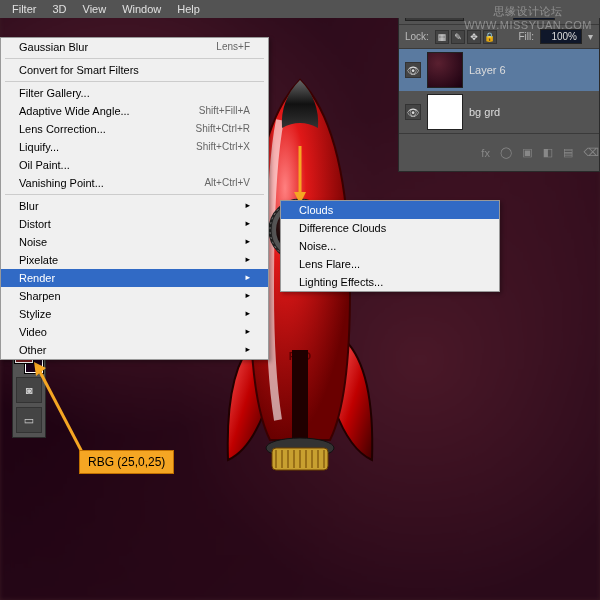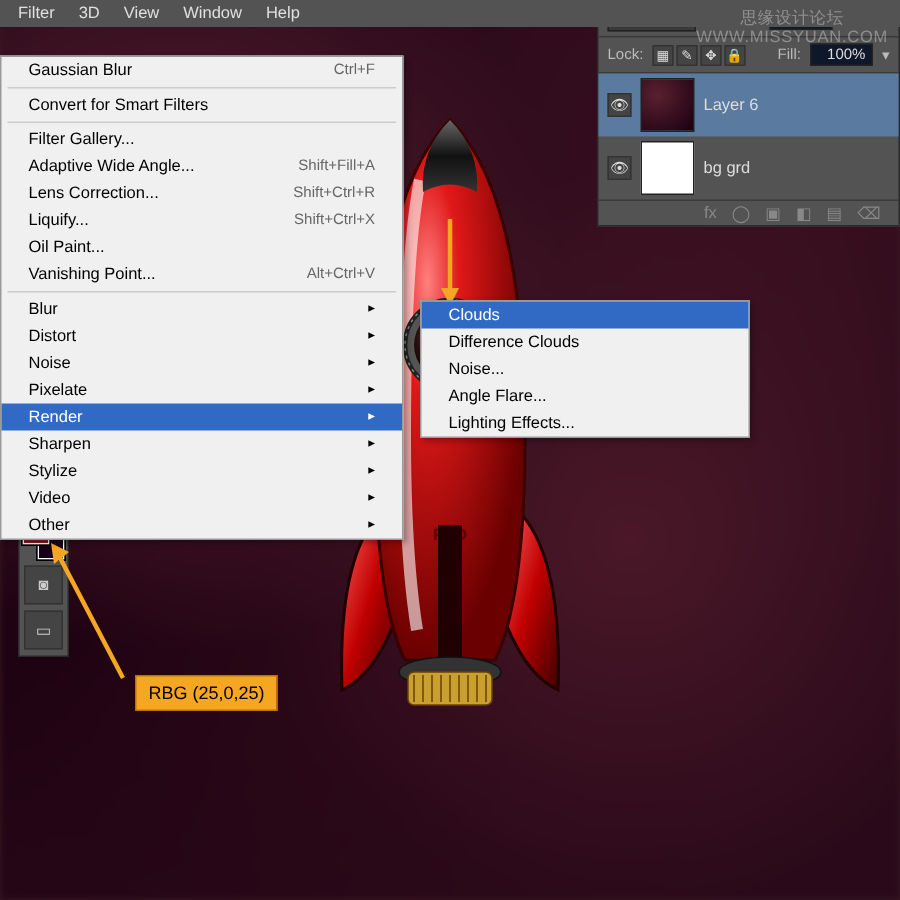--- a/index.html
+++ b/index.html
@@ -29,21 +29,21 @@
   .sel{background:#3a3a3a;border:1px solid #222;padding:1px 6px;font-size:10px;display:flex;align-items:center;gap:4px;}
   .pct{background:#0f172a;border:1px solid #222;padding:1px 4px;font-size:10px;width:42px;text-align:right;}
   .lock-icons{display:flex;gap:2px;}
   .lock-icons span{width:14px;height:14px;background:#444;border:1px solid #333;display:flex;align-items:center;justify-content:center;font-size:9px;}
   .layer{display:flex;align-items:center;height:42px;padding:0 6px;gap:6px;}
   .layer.sel-layer{background:#5a7aa0;}
   .eye{width:16px;height:16px;border:1px solid #333;background:#444;display:flex;align-items:center;justify-content:center;font-size:10px;}
   .thumb{width:36px;height:36px;border:1px solid #222;}
   .thumb.clouds{background:radial-gradient(circle at 30% 30%,#5a2030,#1a0010);}
   .thumb.white{background:#fff;}
-  .lp-foot{height:17px;display:flex;align-items:center;justify-content:flex-end;gap:10px;padding:0 12px;font-size:10px;color:#888;border-top:1px solid #3a3a3a;}
+  .lp-foot{height:38px;display:flex;align-items:center;justify-content:flex-end;gap:10px;padding:0 0;font-size:10px;color:#888;border-top:1px solid #3a3a3a;}
   
   .toolbox{position:absolute;left:12px;top:310px;width:34px;background:#535353;border:1px solid #2a2a2a;z-index:30;padding:4px 0;display:flex;flex-direction:column;align-items:center;gap:4px;}
   .tool{width:26px;height:26px;background:#444;border:1px solid #333;display:flex;align-items:center;justify-content:center;color:#ccc;font-size:11px;}
   .swatches{position:relative;width:28px;height:28px;}
   .sw{position:absolute;width:18px;height:18px;border:1px solid #fff;outline:1px solid #000;}
   .sw.fg{top:0;left:0;background:#7a1c1f;z-index:2;}
   .sw.bg-sw{bottom:0;right:0;background:#190019;}
   
   .callout{position:absolute;background:#f5a623;border:1px solid #c07000;padding:4px 8px;color:#000;font-size:12px;z-index:35;white-space:nowrap;}
   .arrow-svg{position:absolute;z-index:34;}
@@ -117,21 +117,21 @@
   <span>Filter</span>
   <span>3D</span>
   <span>View</span>
   <span>Window</span>
   <span>Help</span>
 </div>
 
 <div class="menu" style="left:0;top:18px;width:269px;margin-top:19px;">
   <div class="menu-item">
       <span>Gaussian Blur</span>
-      <span class="sub">Ctrl+F</span>
+      <span class="sub">Lens+F</span>
     </div>
   <div class="menu-sep"></div>
   <div class="menu-item">
       <span>Convert for Smart Filters</span>
     </div>
   <div class="menu-sep"></div>
   <div class="menu-item">
       <span>Filter Gallery...</span>
     </div>
   <div class="menu-item">
@@ -196,21 +196,21 @@
   <div class="menu-item hl">
       <span>Clouds</span>
     </div>
   <div class="menu-item">
       <span>Difference Clouds</span>
     </div>
   <div class="menu-item">
       <span>Noise...</span>
     </div>
   <div class="menu-item">
-      <span>Angle Flare...</span>
+      <span>Lens Flare...</span>
     </div>
   <div class="menu-item">
       <span>Lighting Effects...</span>
     </div>
 </div>
 
 <svg class="arrow-svg" style="left:290px;top:146px;" width="20" height="60">
   <line x1="10" y1="0" x2="10" y2="48" stroke="#f5a623" stroke-width="3"></line>
   <polygon points="10,58 4,46 16,46" fill="#f5a623"></polygon>
 </svg>
@@ -266,21 +266,21 @@
   <div class="tool">◙</div>
   <div class="tool">▭</div>
 </div>
 
 <div class="callout" style="left:58px;top:282px;">RBG (122,28,31)</div>
 <svg class="arrow-svg" style="left:32px;top:300px;" width="40" height="40">
   <line x1="32" y1="0" x2="8" y2="28" stroke="#f5a623" stroke-width="3"></line>
   <polygon points="4,34 6,22 16,30" fill="#f5a623"></polygon>
 </svg>
 
-<div class="callout" style="left:90px;top:450px;text-align:center;">RBG (25,0,25)</div>
+<div class="callout" style="left:79px;top:450px;text-align:center;">RBG (25,0,25)</div>
 <svg class="arrow-svg" style="left:32px;top:360px;" width="60" height="100">
   <line x1="50" y1="92" x2="6" y2="8" stroke="#f5a623" stroke-width="3"></line>
   <polygon points="2,2 4,16 14,8" fill="#f5a623"></polygon>
 </svg>
 
 <div class="wm">
   <div>思缘设计论坛</div>
   <div>WWW.MISSYUAN.COM</div>
 </div>
 

